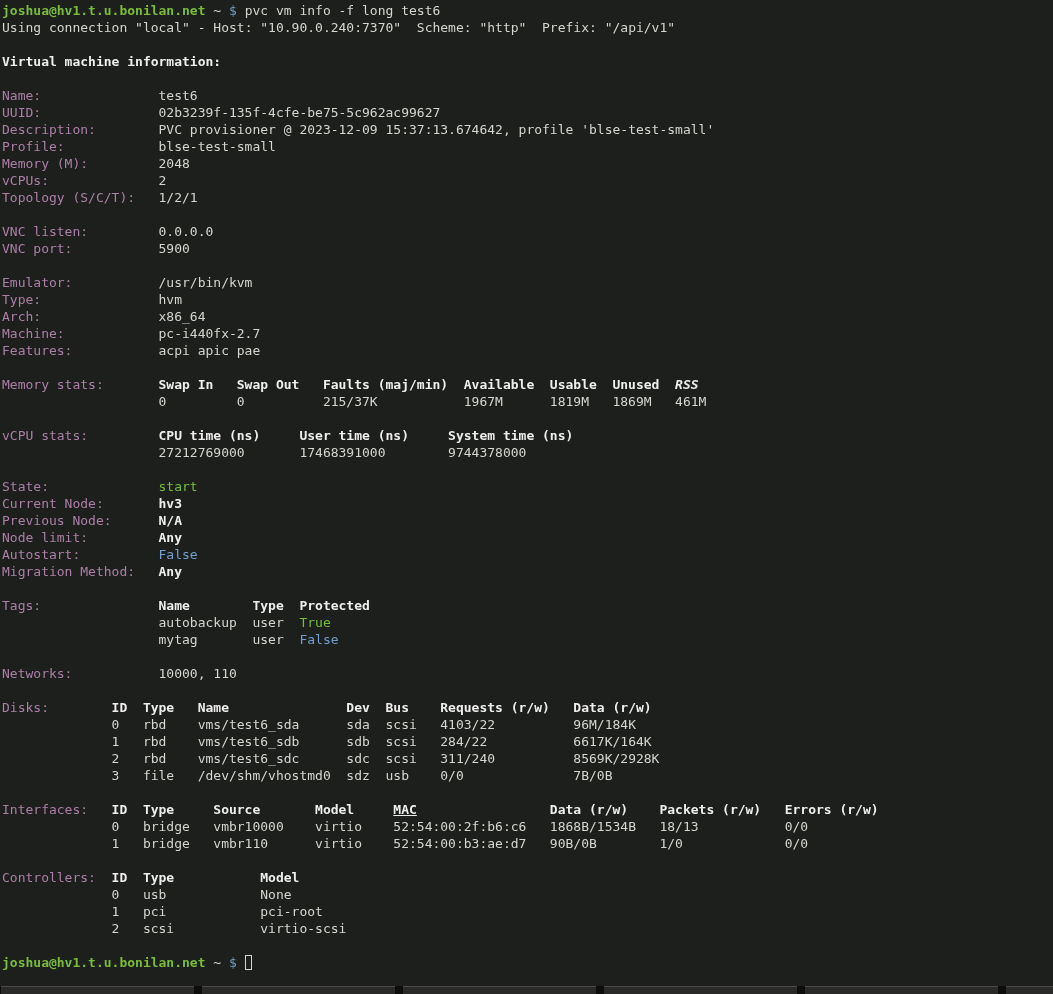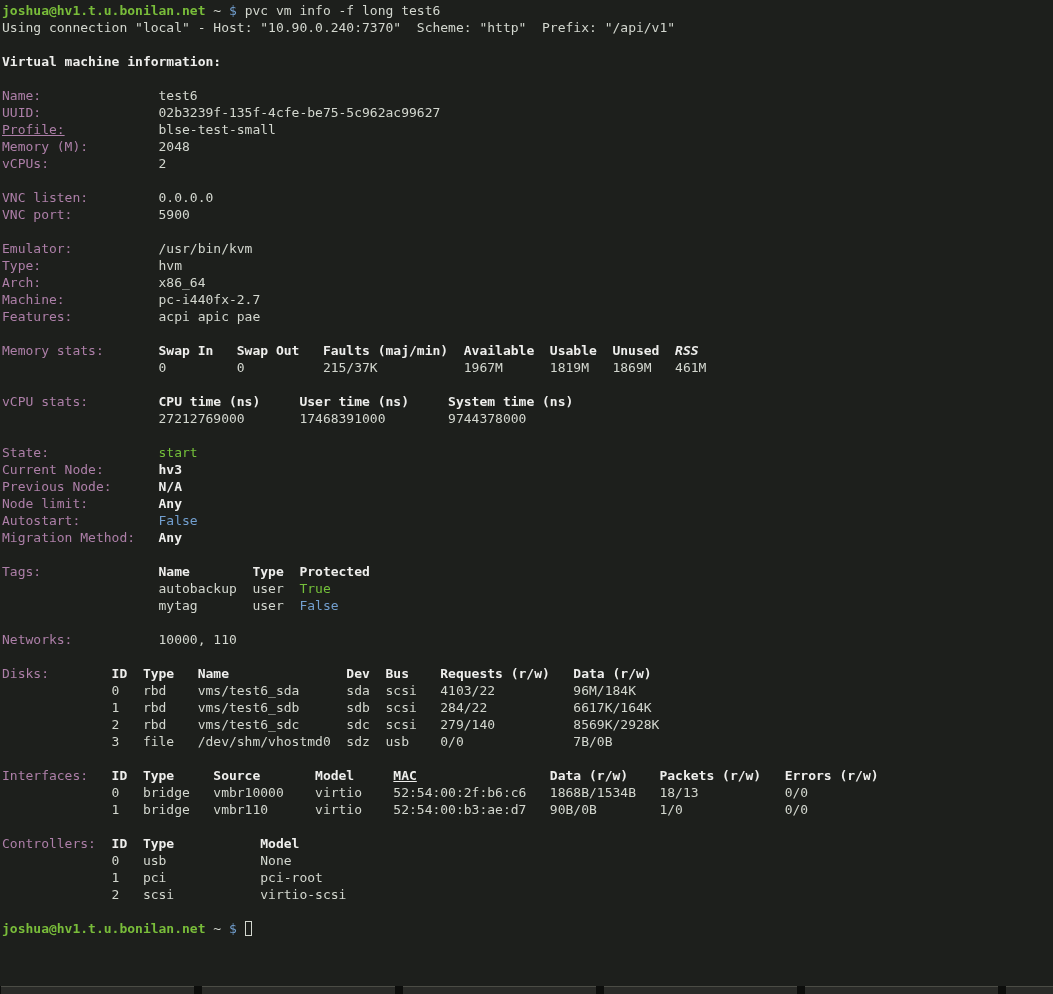--- a/index.html
+++ b/index.html
@@ -52,30 +52,38 @@
     <div class="term-line"></div>
     <div class="term-line">
       <span class="seg seg-label" style="left: calc(0ch + 2px);">Name:</span>
       <span class="seg seg-fg" style="left: calc(20ch + 2px);">test6</span>
     </div>
     <div class="term-line">
       <span class="seg seg-label" style="left: calc(0ch + 2px);">UUID:</span>
       <span class="seg seg-fg" style="left: calc(20ch + 2px);">02b3239f-135f-4cfe-be75-5c962ac99627</span>
     </div>
     <div class="term-line">
-      <span class="seg seg-label" style="left: calc(0ch + 2px); text-decoration: underline;">Profile:</span>
+      <span class="seg seg-label" style="left: calc(0ch + 2px);">Description:</span>
+      <span class="seg seg-fg" style="left: calc(20ch + 2px);">PVC provisioner @ 2023-12-09 15:37:13.674642, profile 'blse-test-small'</span>
+    </div>
+    <div class="term-line">
+      <span class="seg seg-label" style="left: calc(0ch + 2px);">Profile:</span>
       <span class="seg seg-fg" style="left: calc(20ch + 2px);">blse-test-small</span>
     </div>
     <div class="term-line">
       <span class="seg seg-label" style="left: calc(0ch + 2px);">Memory (M):</span>
       <span class="seg seg-fg" style="left: calc(20ch + 2px);">2048</span>
     </div>
     <div class="term-line">
       <span class="seg seg-label" style="left: calc(0ch + 2px);">vCPUs:</span>
       <span class="seg seg-fg" style="left: calc(20ch + 2px);">2</span>
+    </div>
+    <div class="term-line">
+      <span class="seg seg-label" style="left: calc(0ch + 2px);">Topology (S/C/T):</span>
+      <span class="seg seg-fg" style="left: calc(20ch + 2px);">1/2/1</span>
     </div>
     <div class="term-line"></div>
     <div class="term-line">
       <span class="seg seg-label" style="left: calc(0ch + 2px);">VNC listen:</span>
       <span class="seg seg-fg" style="left: calc(20ch + 2px);">0.0.0.0</span>
     </div>
     <div class="term-line">
       <span class="seg seg-label" style="left: calc(0ch + 2px);">VNC port:</span>
       <span class="seg seg-fg" style="left: calc(20ch + 2px);">5900</span>
     </div>
@@ -207,21 +215,21 @@
       <span class="seg seg-fg" style="left: calc(49ch + 2px);">scsi</span>
       <span class="seg seg-fg" style="left: calc(56ch + 2px);">284/22</span>
       <span class="seg seg-fg" style="left: calc(73ch + 2px);">6617K/164K</span>
     </div>
     <div class="term-line">
       <span class="seg seg-fg" style="left: calc(14ch + 2px);">2</span>
       <span class="seg seg-fg" style="left: calc(18ch + 2px);">rbd</span>
       <span class="seg seg-fg" style="left: calc(25ch + 2px);">vms/test6_sdc</span>
       <span class="seg seg-fg" style="left: calc(44ch + 2px);">sdc</span>
       <span class="seg seg-fg" style="left: calc(49ch + 2px);">scsi</span>
-      <span class="seg seg-fg" style="left: calc(56ch + 2px);">279/140</span>
+      <span class="seg seg-fg" style="left: calc(56ch + 2px);">311/240</span>
       <span class="seg seg-fg" style="left: calc(73ch + 2px);">8569K/2928K</span>
     </div>
     <div class="term-line">
       <span class="seg seg-fg" style="left: calc(14ch + 2px);">3</span>
       <span class="seg seg-fg" style="left: calc(18ch + 2px);">file</span>
       <span class="seg seg-fg" style="left: calc(25ch + 2px);">/dev/shm/vhostmd0</span>
       <span class="seg seg-fg" style="left: calc(44ch + 2px);">sdz</span>
       <span class="seg seg-fg" style="left: calc(49ch + 2px);">usb</span>
       <span class="seg seg-fg" style="left: calc(56ch + 2px);">0/0</span>
       <span class="seg seg-fg" style="left: calc(73ch + 2px);">7B/0B</span>

